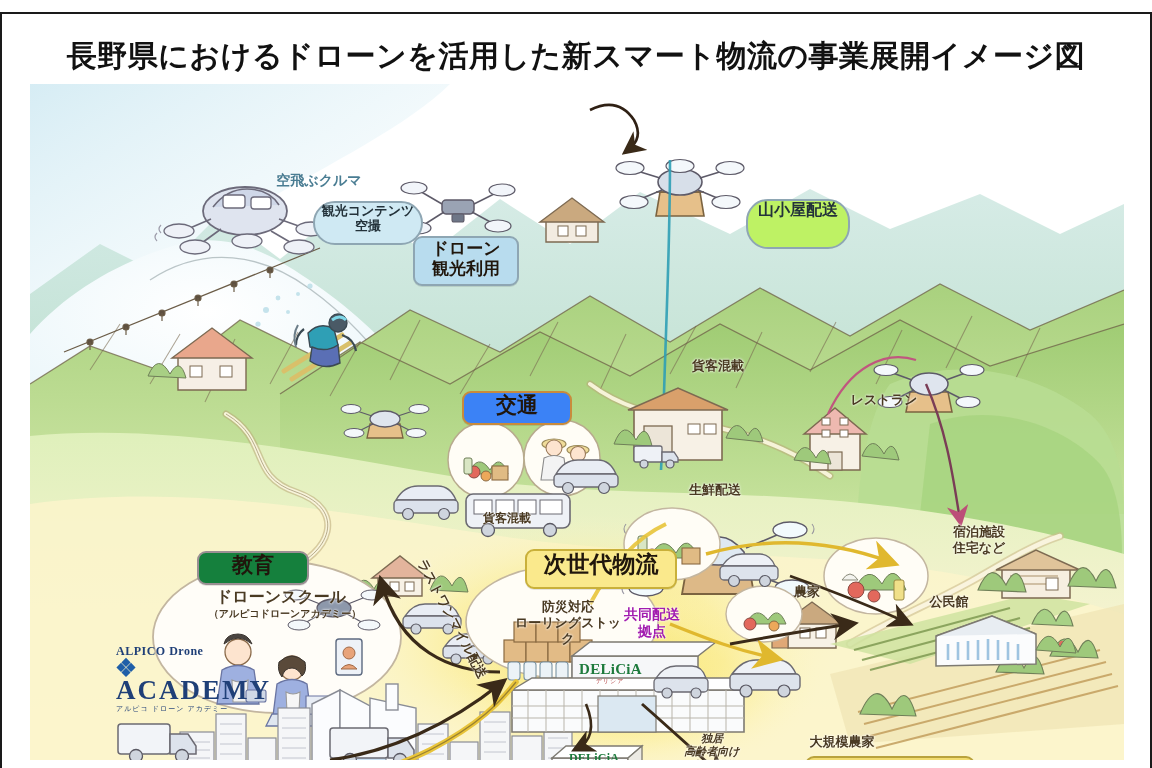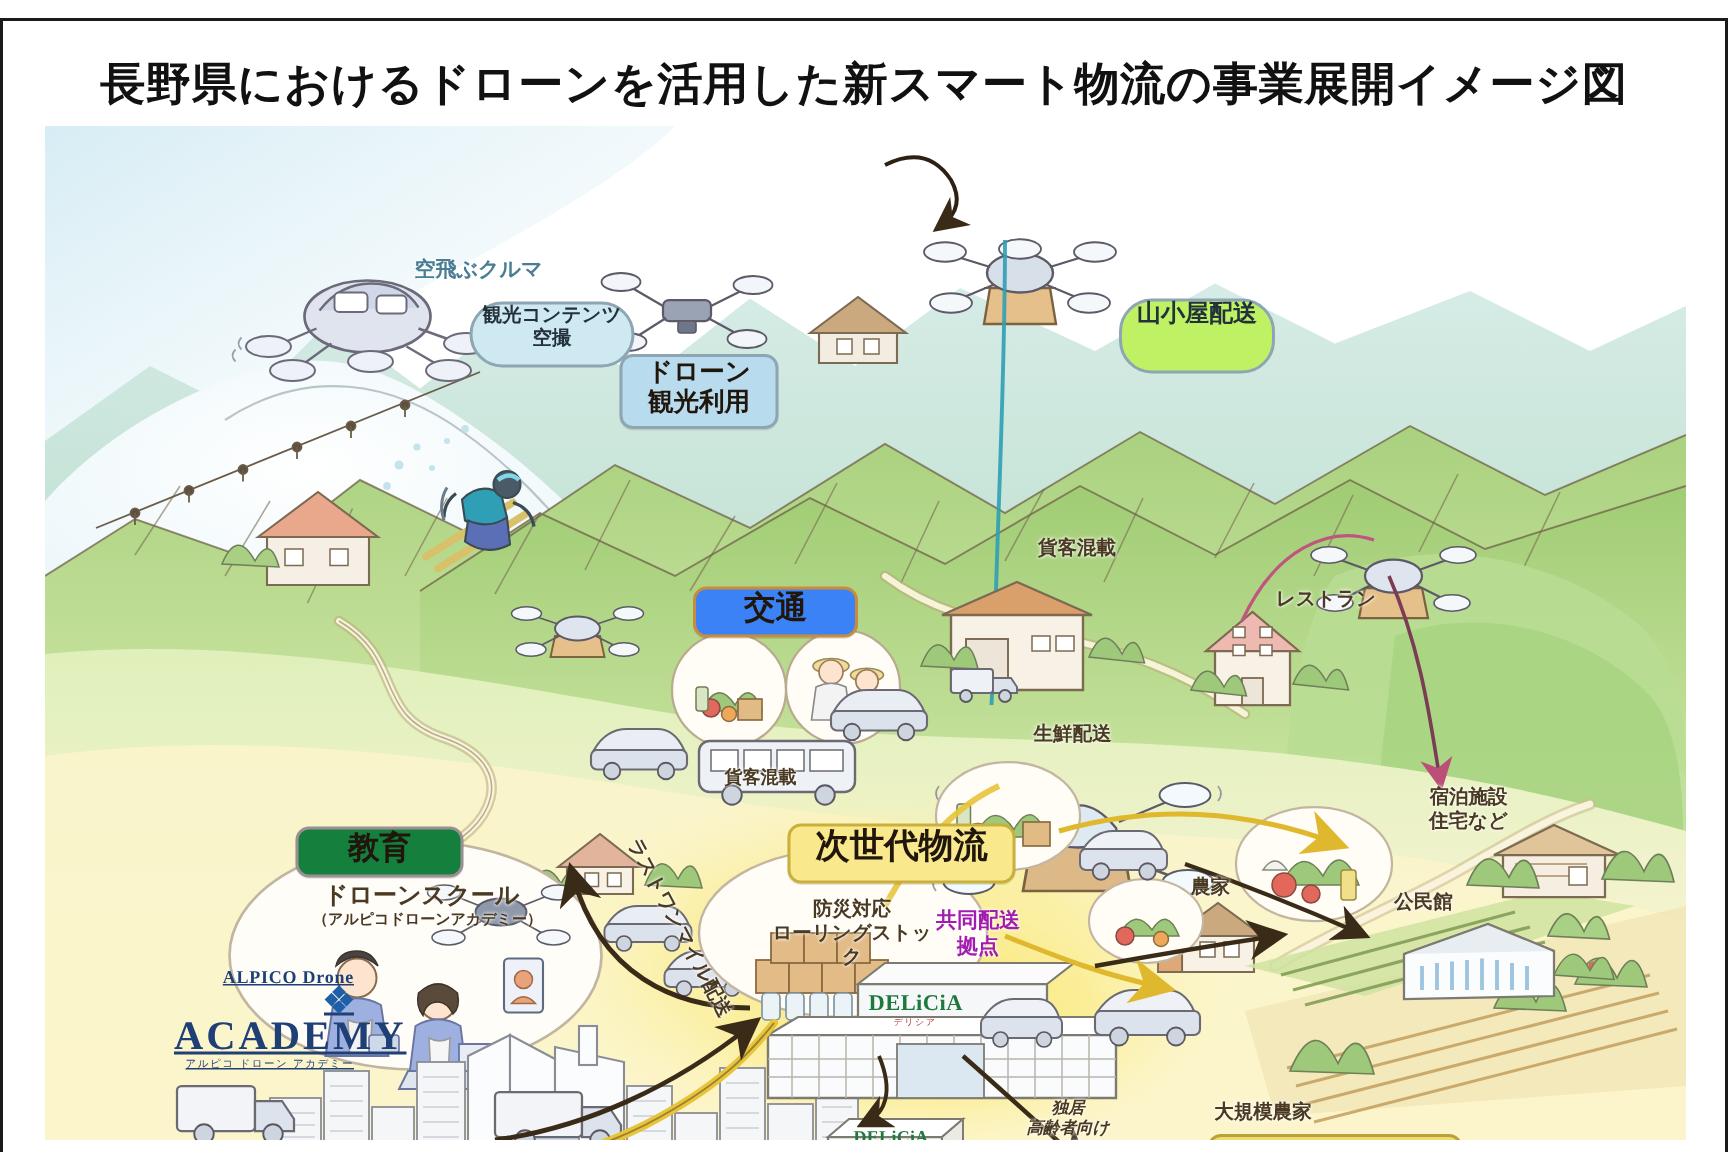--- a/index.html
+++ b/index.html
@@ -57,23 +57,22 @@
   .maptext{
     position:absolute;
     font-family:"DejaVu Sans","Liberation Sans",sans-serif;
     font-weight:bold;color:#4a3a22;
     text-align:center;white-space:pre-line;line-height:1.22;
     text-shadow:0 0 3px rgba(255,255,255,.85),0 0 2px rgba(255,255,255,.9);
   }
   .rot{transform-origin:center center;}
   .logo-alpico{
     position:absolute;
-    text-align:right;color:#1f3f77;
+    text-align:left;color:#1f3f77;
     font-family:"Liberation Serif","DejaVu Serif",serif;
-    text-decoration:underline;
   }
   .logo-alpico .l1{font-size:12px;font-weight:bold;letter-spacing:.5px;}
   .logo-alpico .l2{font-size:27px;font-weight:bold;letter-spacing:2px;line-height:1;}
   .logo-alpico .l3{font-size:7px;letter-spacing:1px;font-family:"DejaVu Sans",sans-serif;}
   .logo-alpico .mark{
     font-size:20px;line-height:.9;color:#1f5fa8;font-weight:bold;
   }
 </style>
 </head>
 <body>

